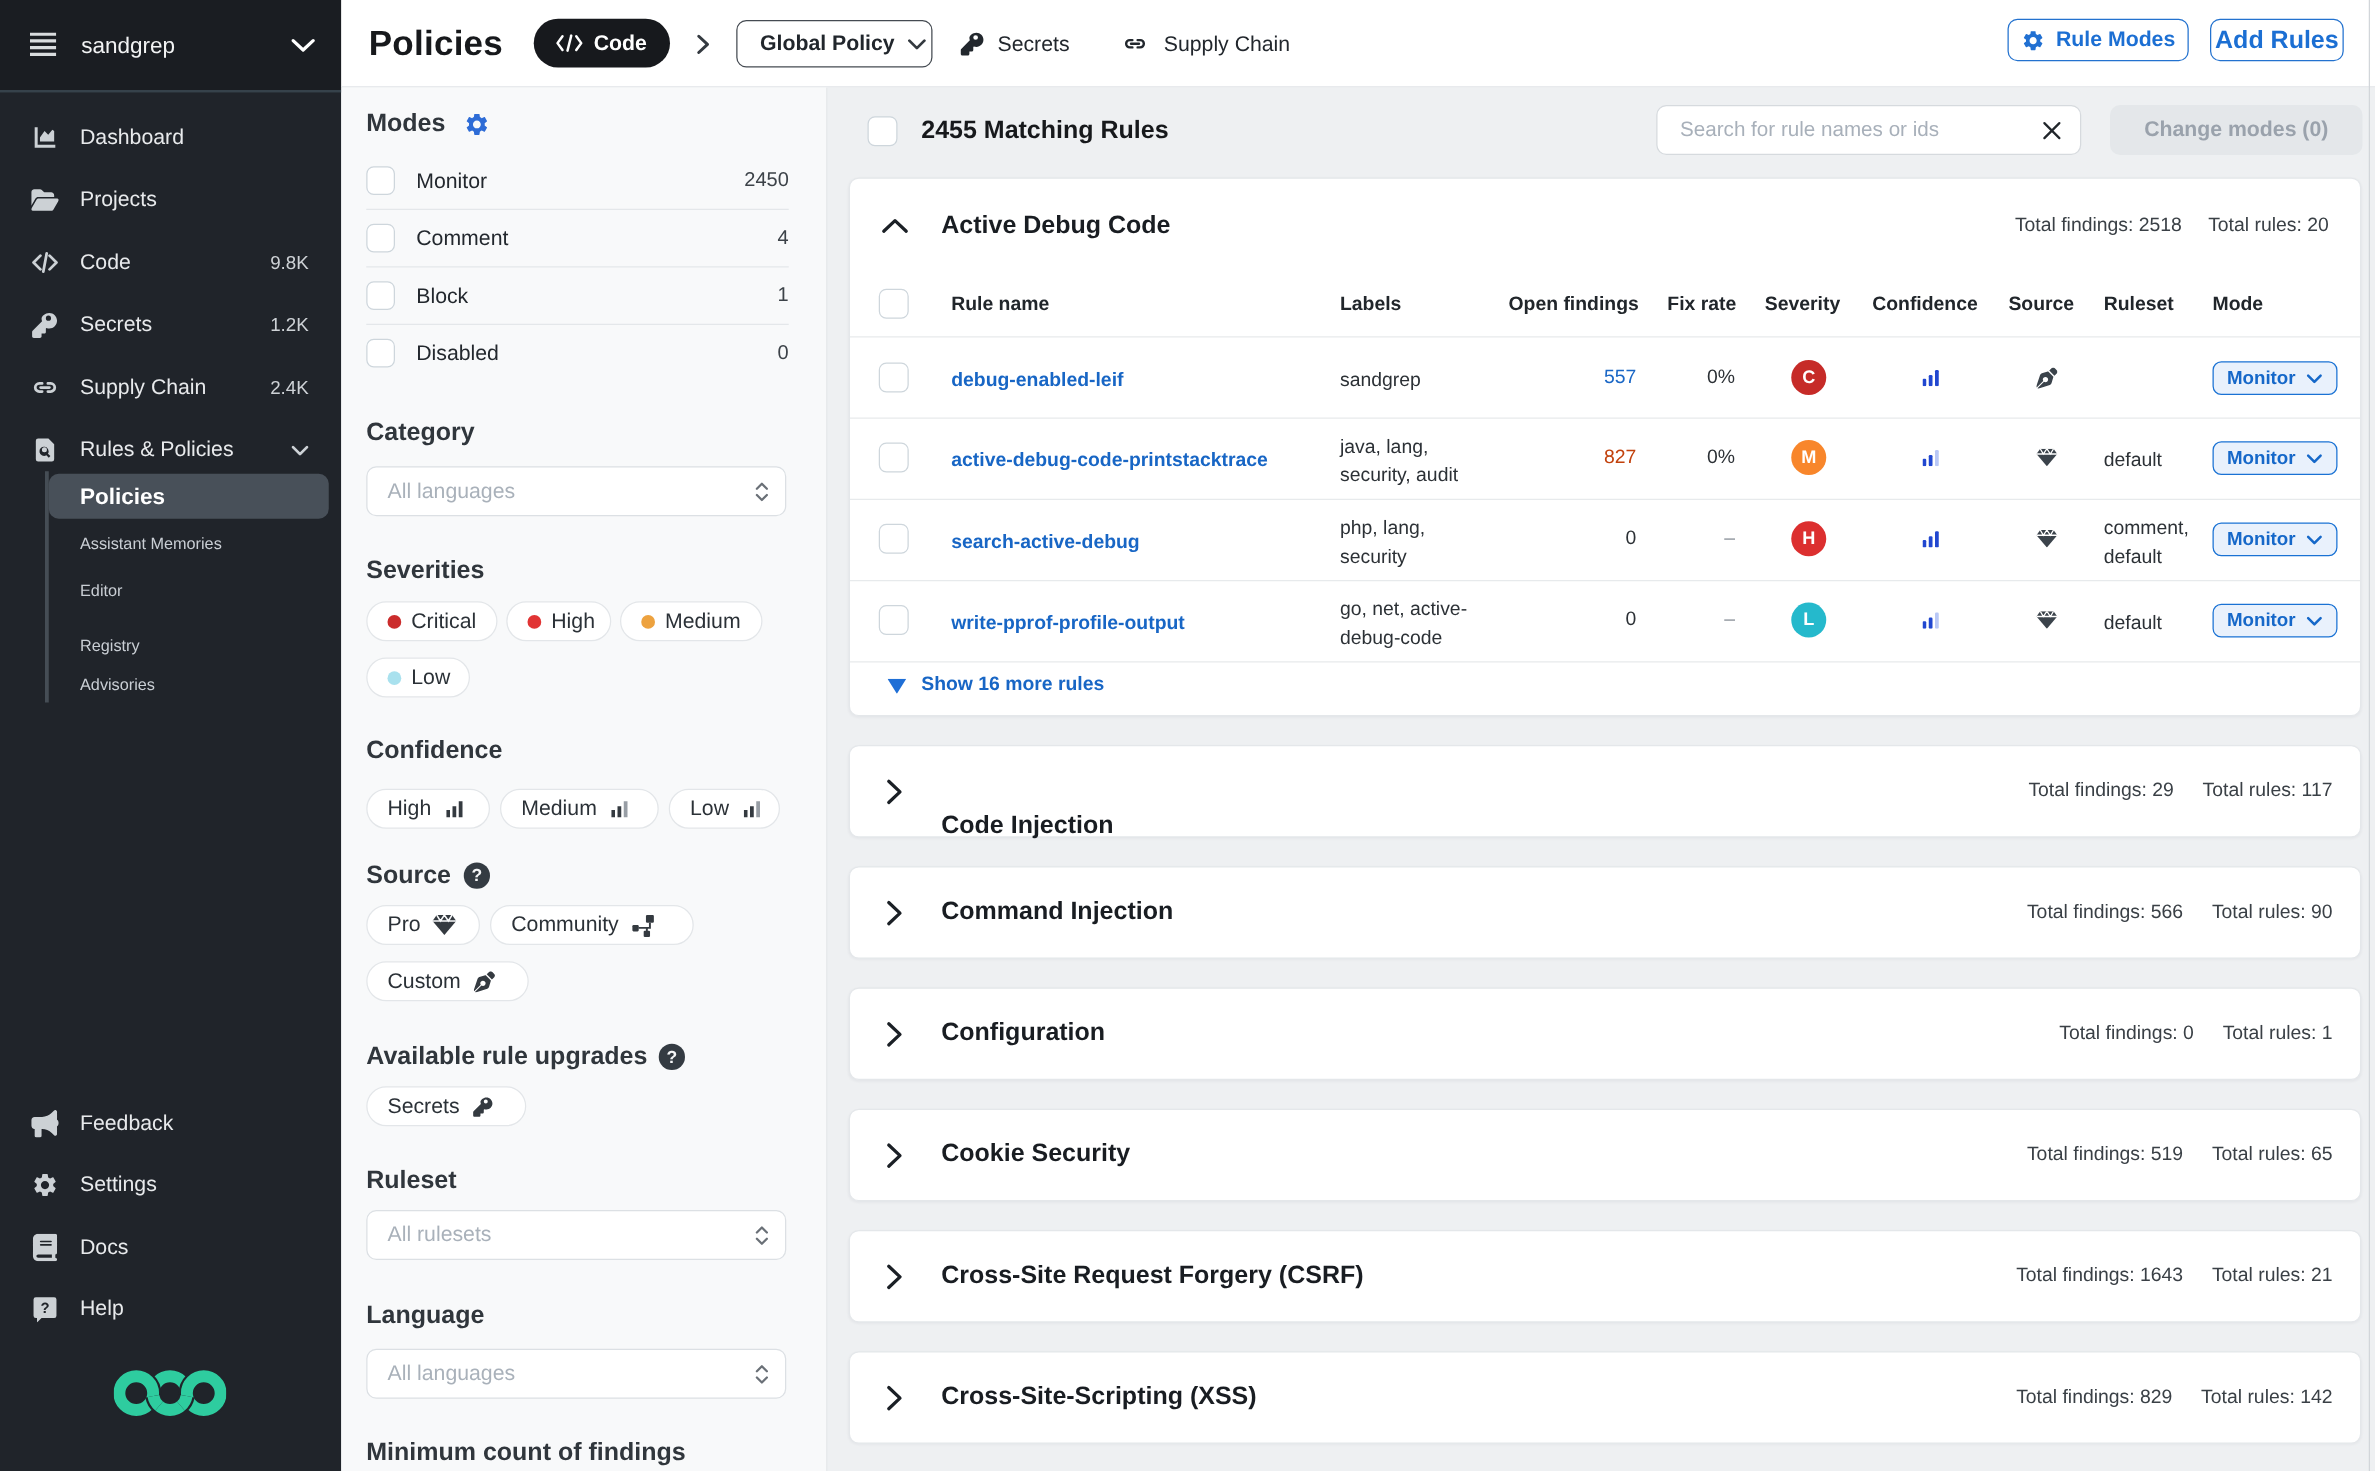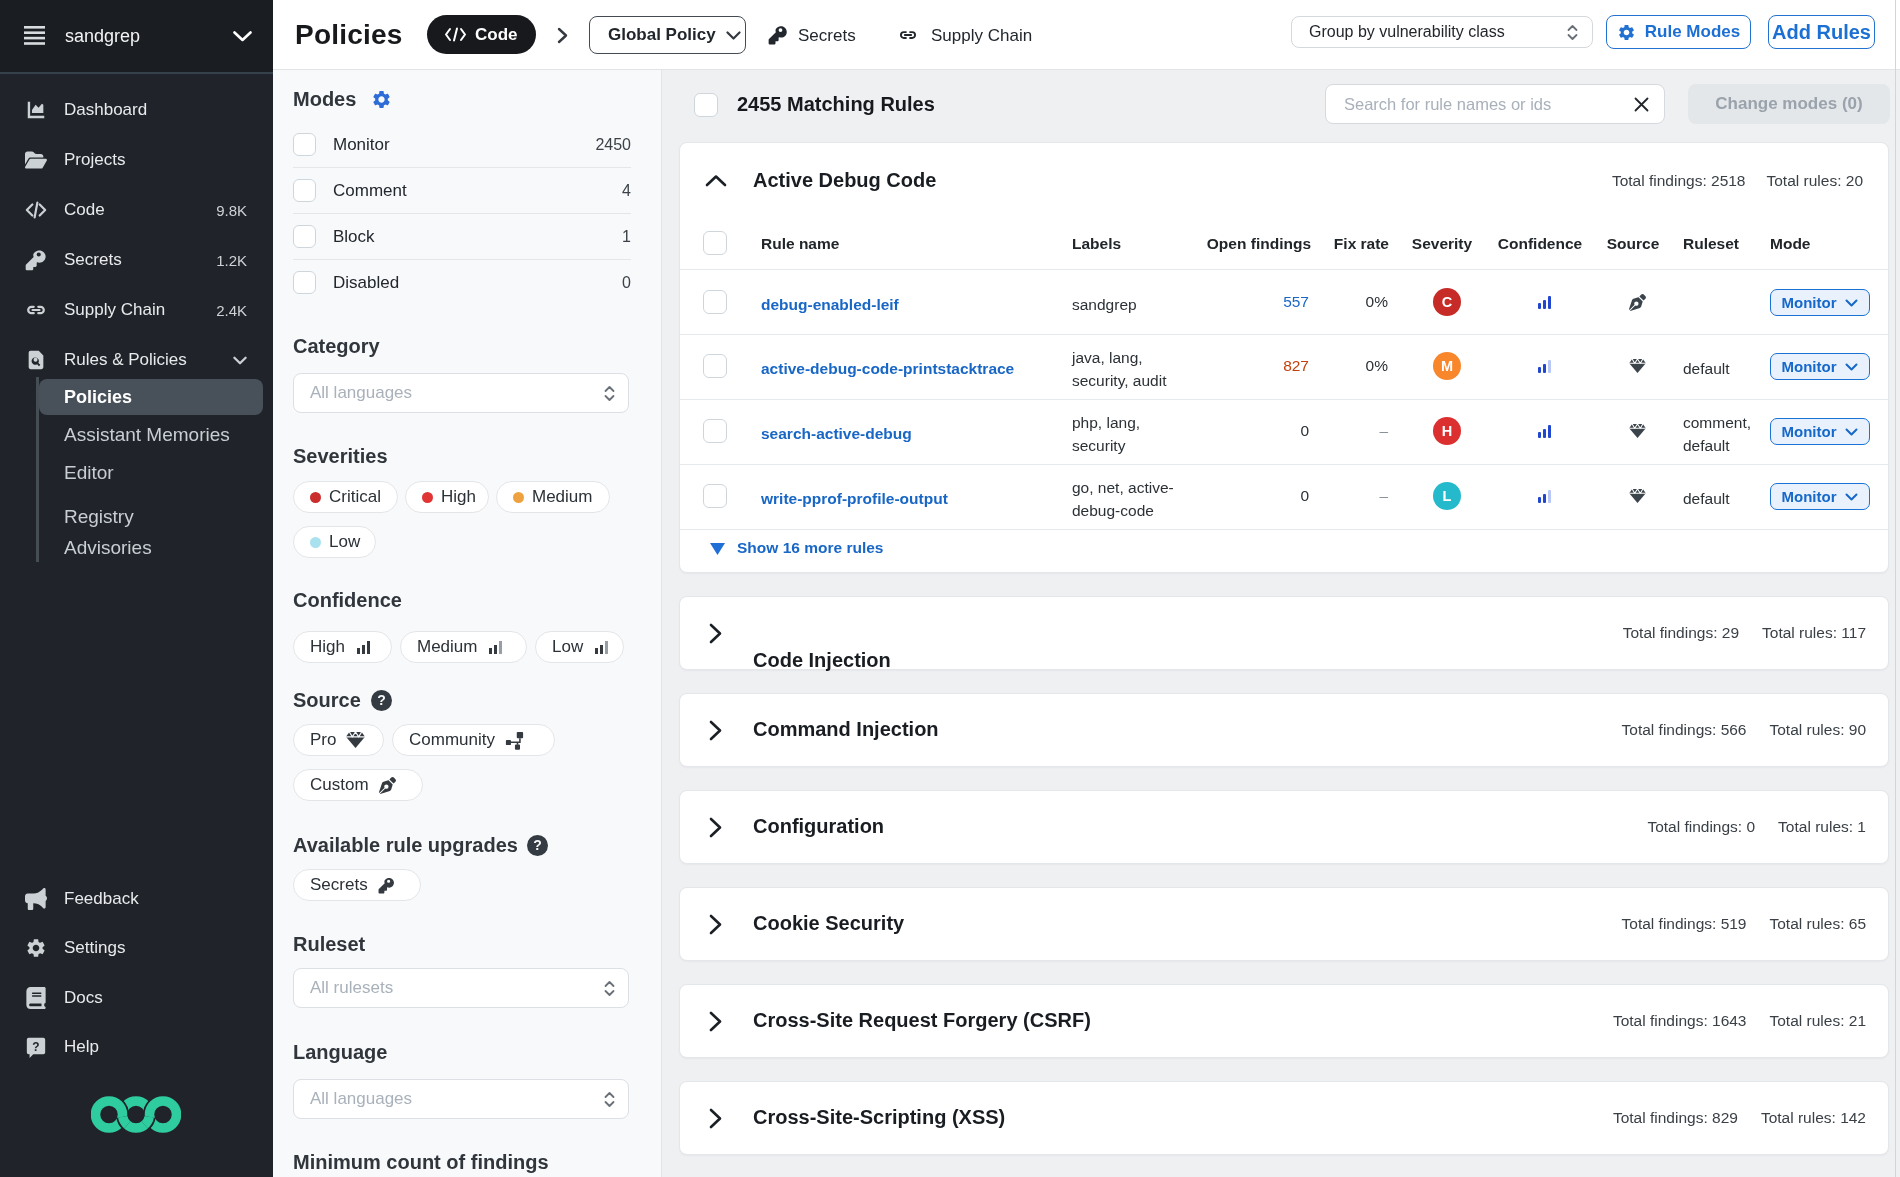--- a/index.html
+++ b/index.html
@@ -9,21 +9,21 @@
 .abs { position:absolute; }
 
 
 #sidebar { position:absolute; left:0; top:0; width:273px; height:1177px; background:#20242a; }
 #sidebartop { position:absolute; left:0; top:0; width:273px; height:74px; background:#1a1d22; border-bottom:2px solid #36424b; }
 .nav { position:absolute; left:0; width:273px; height:48px; display:flex; align-items:center; color:#e8eaec; font-size:17px; }
 .nav svg { margin-left:25px; width:22px; height:22px; flex:none; }
 .nav span { margin-left:17px; }
 .nav b { margin-left:auto; margin-right:26px; font-weight:400; font-size:15px; color:#ced2d6; }
 .nav svg.chev { margin-left:auto; margin-right:26px; width:14px; height:9px; }
-.subnav { position:absolute; left:64px; color:#c9ced4; font-size:19px; line-height:21px; }
+.subnav { position:absolute; left:64px; color:#c9ced4; font-size:13px; line-height:21px; }
 
 
 #header { position:absolute; left:273px; top:0; width:1627px; height:70px; background:#fff; border-bottom:1px solid #e1e4e7; }
 .hbtn { position:absolute; display:flex; align-items:center; justify-content:center; border-radius:8px; font-weight:700; }
 
 
 #filter { position:absolute; left:273px; top:70px; width:389px; height:1107px; background:#f8f9fa; border-right:1px solid #e2e5e8; }
 .ftitle { position:absolute; left:293px; font-size:20px; font-weight:700; color:#30363c; }
 .fcheck { position:absolute; left:293px; width:23px; height:23px; background:#fff; border:1.5px solid #ced6dc; border-radius:6px; }
 .flabel { position:absolute; left:333px; font-size:17px; color:#23282e; }
@@ -190,27 +190,20 @@
     </svg>
   <div class="abs" style="left:798px;top:26px;font-size:17px;font-weight:400;color:#22272d">Secrets</div>
 
   <svg class="abs" style="left:897px;top:25px" width="22" height="20" viewBox="0 0 24 24" fill="none" stroke="#22272d" stroke-width="2.3" stroke-linecap="round">
       <path d="M9.5 15.5H7a3.5 3.5 0 010-7h2.5"></path>
       <path d="M14.5 8.5H17a3.5 3.5 0 010 7h-2.5"></path>
       <path d="M8.2 12h7.6"></path>
     </svg>
   <div class="abs" style="left:931px;top:26px;font-size:17px;font-weight:400;color:#22272d">Supply Chain</div>
 
-  <div class="abs" style="left:1291px;top:16px;width:302px;height:32px;background:#fff;border:1px solid #d5d9dd;border-radius:8px;display:flex;align-items:center;">
-    <span style="margin-left:17px;font-size:16px;color:#23272c">Group by vulnerability class</span>
-    <svg style="margin-left:auto;margin-right:14px" width="11" height="17" viewBox="0 0 11 17" fill="none" stroke="#6a7077" stroke-width="1.8" stroke-linecap="round" stroke-linejoin="round">
-        <path d="M1.5 6L5.5 2l4 4"></path>
-        <path d="M1.5 11l4 4 4-4"></path>
-      </svg>
-  </div>
 
   <div class="hbtn" style="left:1606px;top:15px;width:145px;height:34px;background:#fff;border:1.5px solid #2372cf;color:#1c6fd3;font-size:17px;">
     <svg style="margin-right:9px" width="19" height="19" viewBox="0 0 24 24" fill="#2170d2">
         <path d="M19.14 12.94c.04-.3.06-.61.06-.94 0-.32-.02-.64-.07-.94l2.03-1.58c.18-.14.23-.41.12-.61l-1.92-3.32c-.12-.22-.37-.29-.59-.22l-2.39.96c-.5-.38-1.03-.7-1.62-.94L14.4 2.81c-.04-.24-.24-.41-.48-.41h-3.84c-.24 0-.43.17-.47.41l-.36 2.54c-.59.24-1.13.57-1.62.94l-2.39-.96c-.22-.08-.47 0-.59.22L2.74 8.87c-.12.21-.08.47.12.61l2.03 1.58c-.05.3-.09.63-.09.94s.02.64.07.94l-2.03 1.58c-.18.14-.23.41-.12.61l1.92 3.32c.12.22.37.29.59.22l2.39-.96c.5.38 1.03.7 1.62.94l.36 2.54c.05.24.24.41.48.41h3.84c.24 0 .44-.17.47-.41l.36-2.54c.59-.24 1.13-.56 1.62-.94l2.39.96c.22.08.47 0 .59-.22l1.92-3.32c.12-.22.07-.47-.12-.61l-2.01-1.58zM12 15.6c-1.98 0-3.6-1.62-3.6-3.6s1.62-3.6 3.6-3.6 3.6 1.62 3.6 3.6-1.62 3.6-3.6 3.6z"></path>
       </svg>
     Rule Modes
   </div>
 
   <div class="hbtn" style="left:1768px;top:15px;width:107px;height:34px;background:#fff;border:1.5px solid #2372cf;color:#1c6fd3;font-size:20px;">Add Rules</div>
 

